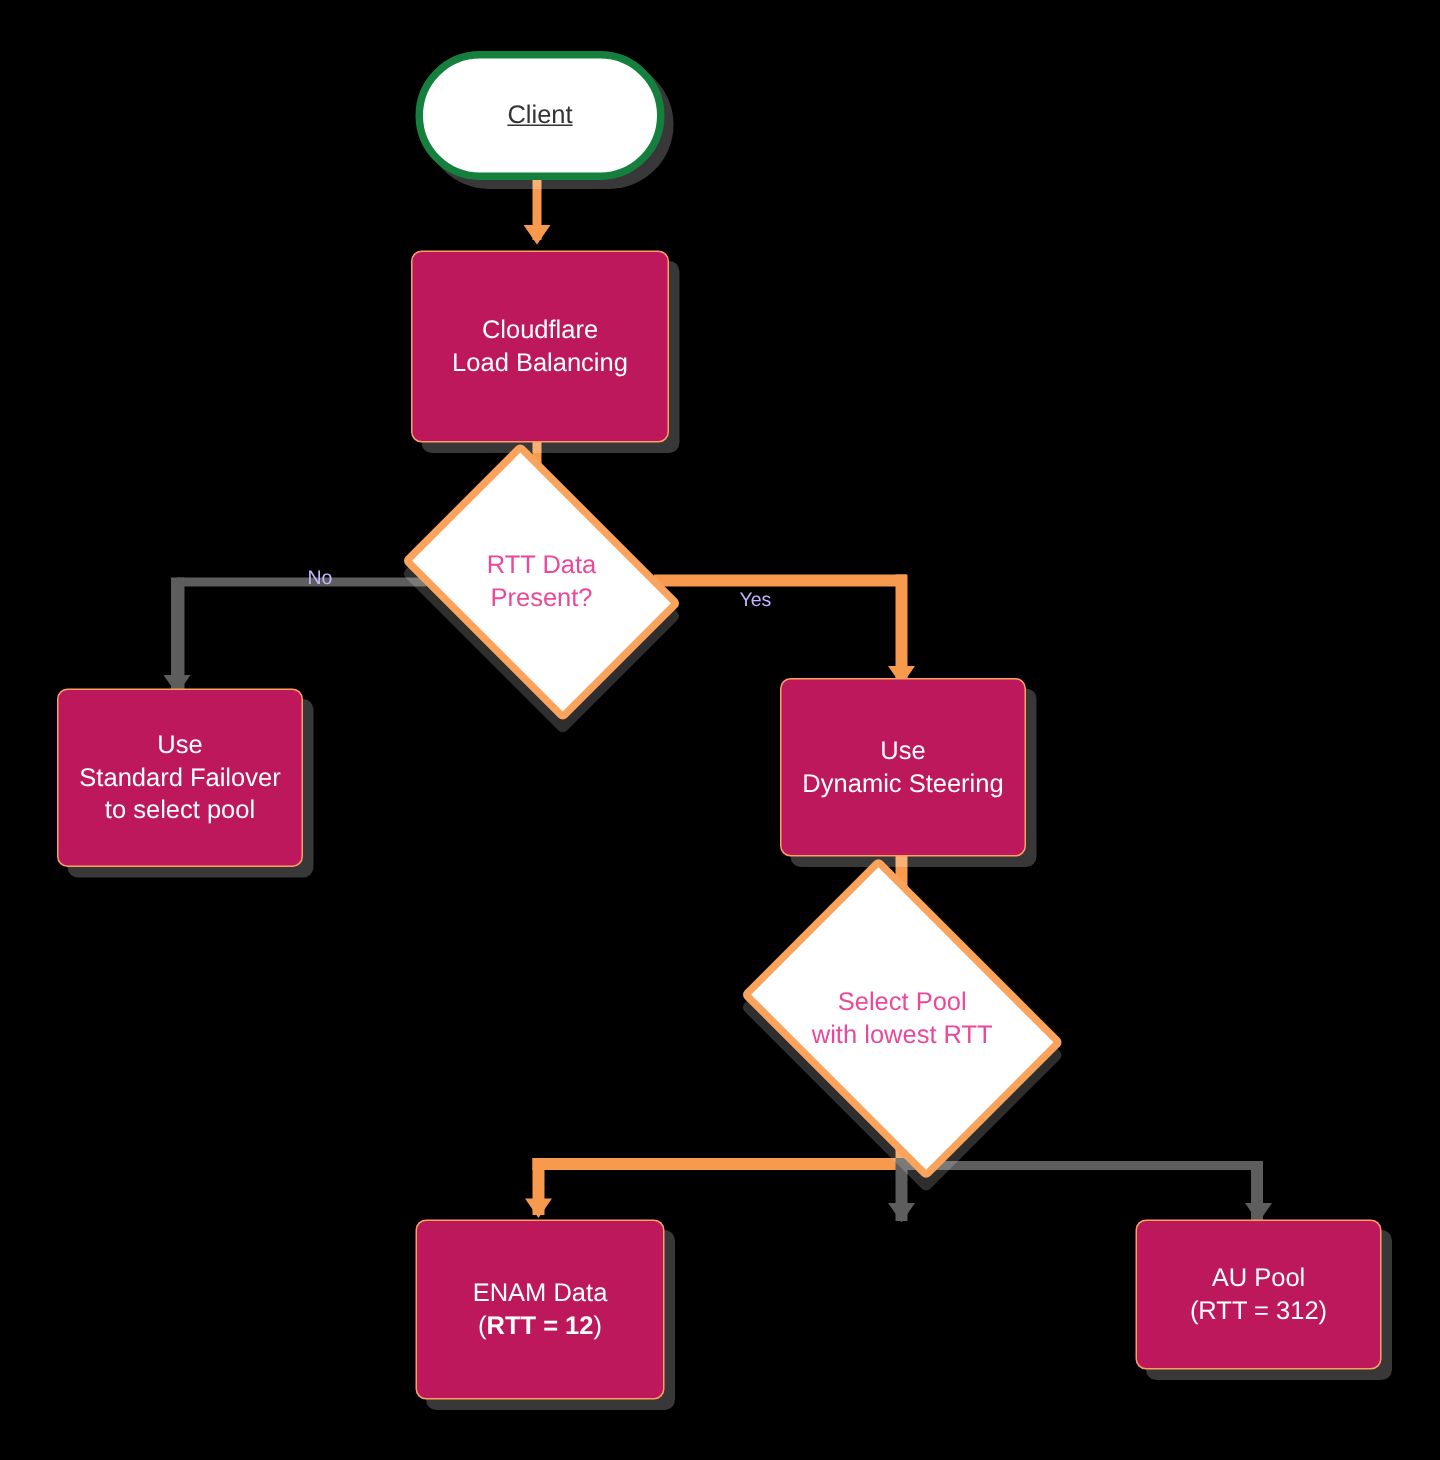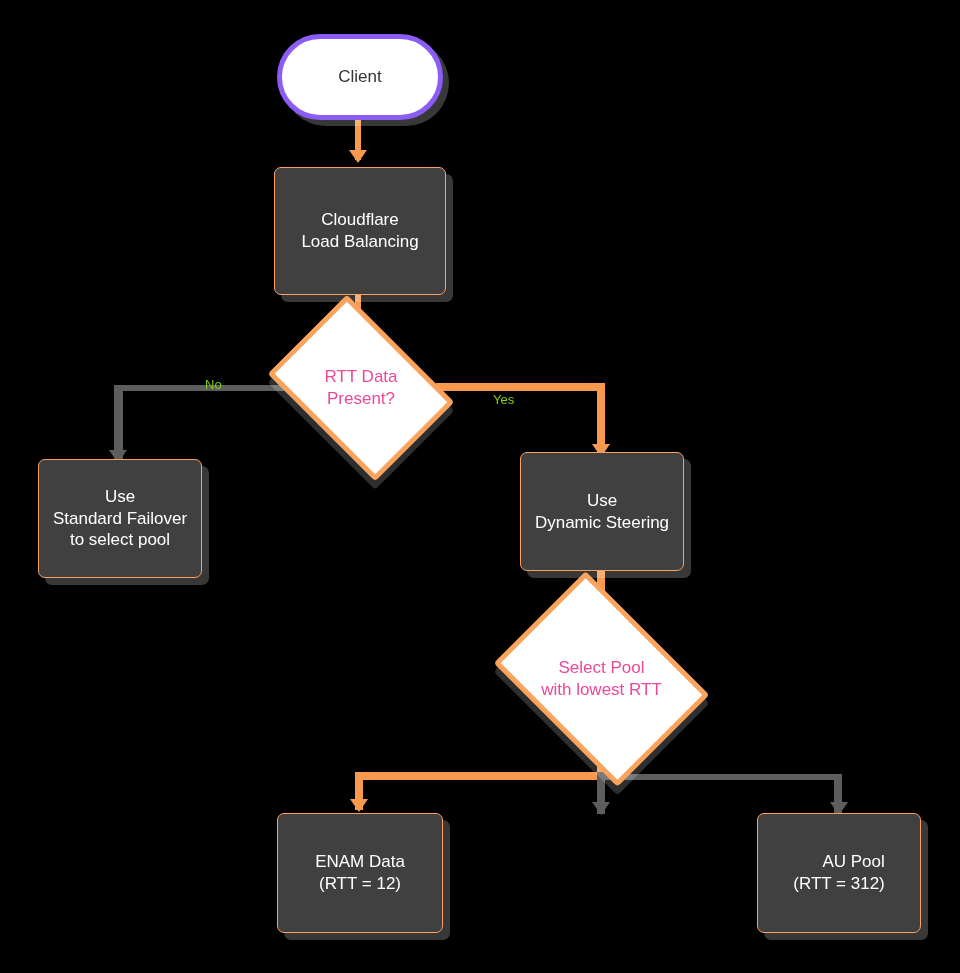--- a/index.html
+++ b/index.html
@@ -32,30 +32,31 @@
   }
   .node .label {
     display: block;
     white-space: pre-line;
     pointer-events: none;
   }
 
   
   .node.stadium {
     background: #ffffff;
-    border: 5px solid #8b5cf6;
+    border: 5px solid #15803d;
     border-radius: 999px;
     color: #333333;
     font-size: 17px;
     box-shadow: 6px 6px 0 0 rgba(255,255,255,0.22);
+    text-decoration: underline;
   }
 
   
   .node.process {
-    background: #404040;
+    background: #be185d;
     border: 1px solid #fca05e;
     border-radius: 7px;
     color: #ffffff;
     font-size: 17px;
     box-shadow: 7px 7px 0 0 rgba(255,255,255,0.22);
   }
 
   
   .node.decision {
     background: transparent;
@@ -98,29 +99,29 @@
     border-left: 9px solid transparent;
     border-right: 9px solid transparent;
     border-top: 13px solid #5d5d5d;
   }
   .arrow-down.hl { border-top-color: #f79a4e; }
 
   
   .edge-label {
     position: absolute;
     font-size: 13px;
-    color: #84cc16;
+    color: #c4b5fd;
     background: transparent;
     padding: 0 2px;
     white-space: nowrap;
     z-index: 4;
     line-height: 1;
   }
 
-  .bold { font-weight: normal; }
+  .bold { font-weight: bold; }
 </style>
 </head>
 <body>
 
 <div id="canvas">
 
   <div class="edge">
     <div class="seg hl" style="left:355px; top:118px; width:6px; height:42px;"></div>
     <div class="arrow-down hl" style="left:349px; top:150px;"></div>
   </div>
@@ -197,18 +198,18 @@
     <span class="dia"></span>
     <span class="label">Select Pool
 with lowest RTT</span>
   </div>
 
   <div class="node process" style="left:277px; top:813px; width:166px; height:120px;">
     <span class="label"><span>ENAM Data</span><br><span>(</span><span class="bold">RTT = 12</span><span>)</span></span>
   </div>
 
 
-  <div class="node process" style="left:757px; top:813px; width:164px; height:120px;text-align:right;">
+  <div class="node process" style="left:757px; top:813px; width:164px; height:100px;">
     <span class="label">AU Pool
 (RTT = 312)</span>
   </div>
 
 </div>
 
 </body></html>

